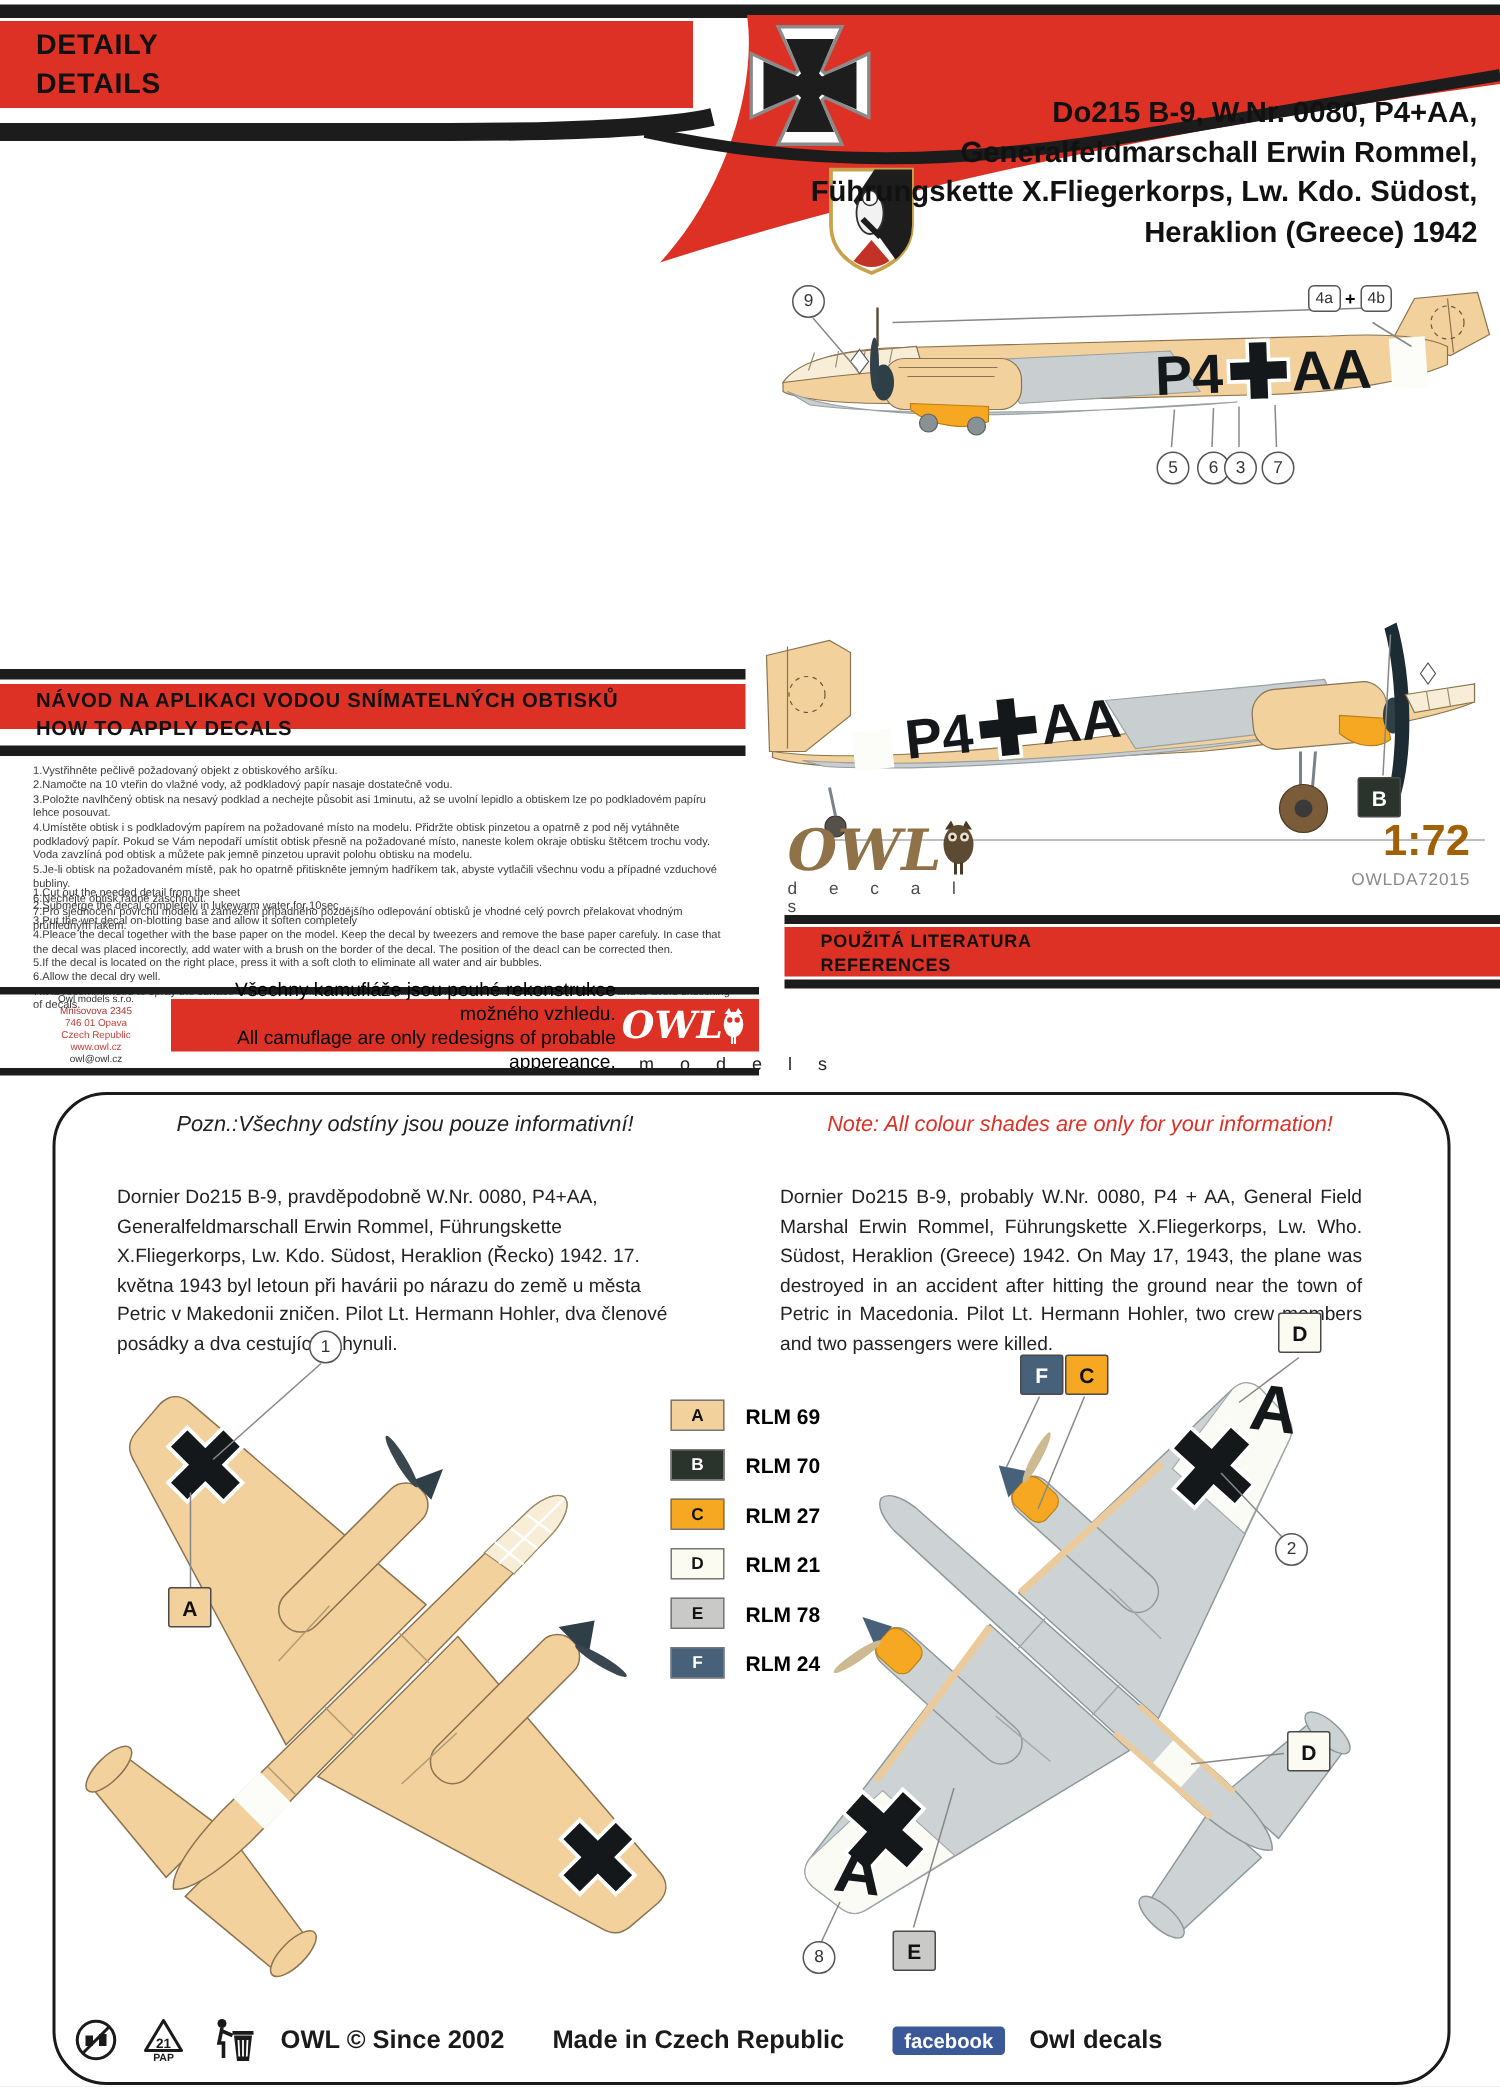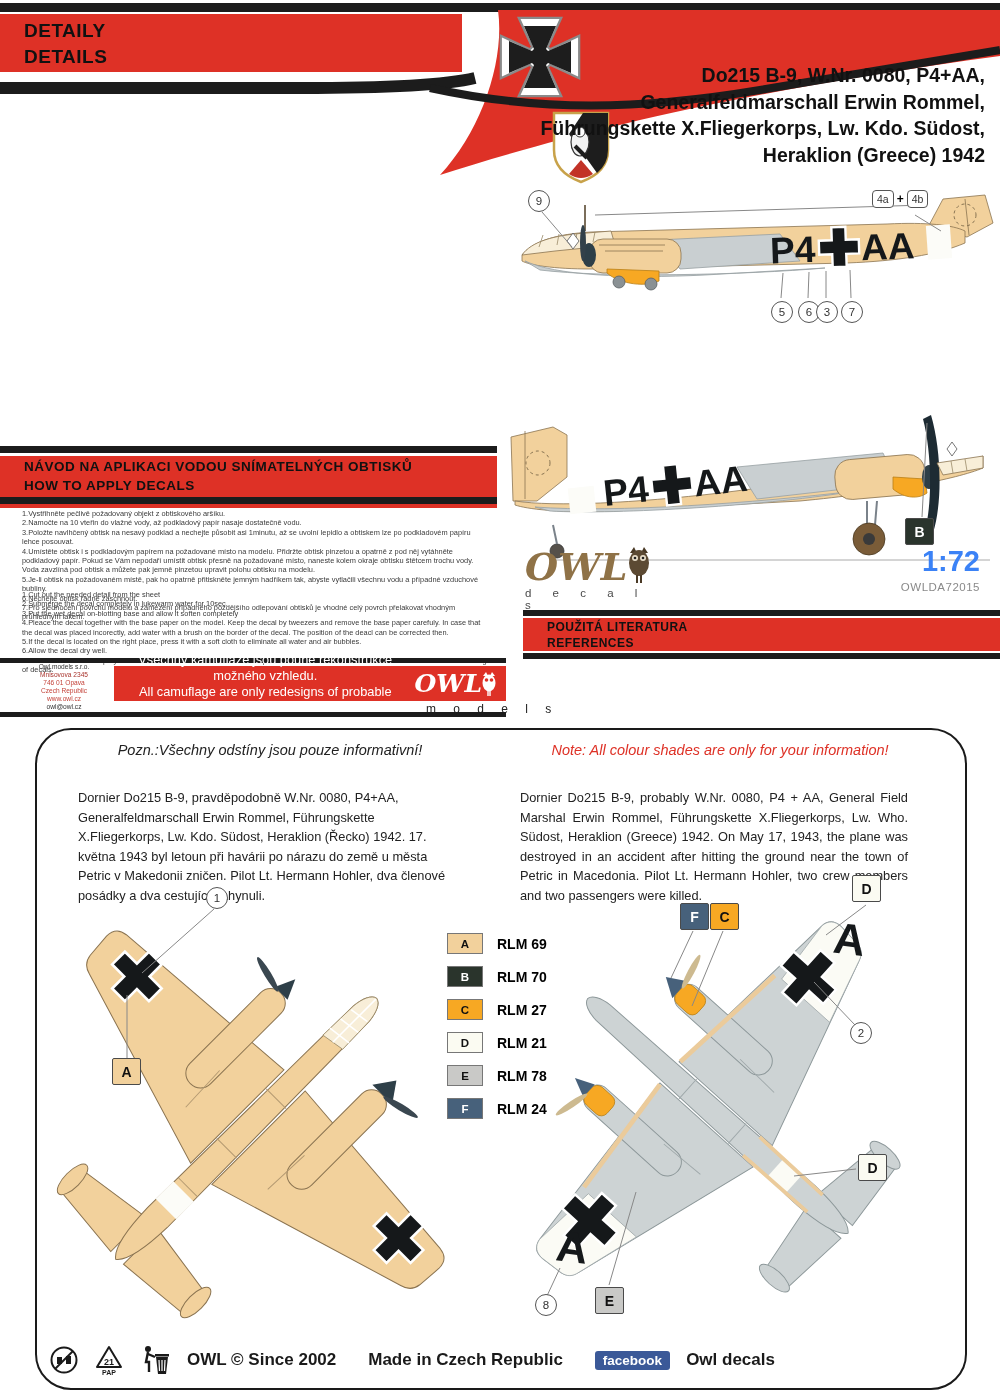--- a/index.html
+++ b/index.html
@@ -18,31 +18,31 @@
   .tagbox{height:16px;border:1.4px solid #555;border-radius:4px;background:#fff;
       padding:0 4px;display:flex;align-items:center;font-size:10.5px;color:#333;}
   .letterbox{width:27px;height:25px;border:1.4px solid #4a4a4a;display:flex;
       align-items:center;justify-content:center;font-weight:bold;font-size:14px;border-radius:2px;}
   .legend-row{position:absolute;display:flex;align-items:center;}
   .legend-swatch{width:34px;height:19px;border:1px solid #777;display:flex;align-items:center;
       justify-content:center;font-weight:bold;font-size:11.5px;}
   .legend-name{margin-left:14px;font-weight:bold;font-size:14px;color:#000000;}
   .note{font-style:italic;font-size:14.5px;font-weight:500;}
   .para{font-size:12.8px;line-height:19.5px;color:#222;}
-  .banner-text{color:#ffffff;font-size:12.8px;line-height:16px;text-align:center;}
+  .banner-text{color:#000000;font-size:12.8px;line-height:16px;text-align:right;}
   .addr{font-size:6.6px;line-height:8px;color:#444;}
   .fb-badge{background:#3b5998;color:#fff;font-weight:bold;font-size:13.5px;
       padding:2px 8px;border-radius:3px;}
   .footer-row{display:flex;align-items:center;justify-content:center;gap:16px;
       font-weight:bold;font-size:17px;color:#1a1a1a;}
   .models-letters{font-size:12px;letter-spacing:7px;color:#222;}
   .decals-letters{font-size:11.5px;letter-spacing:9px;color:#4a4a4a;}
   .owl-word{font-family:"DejaVu Serif",serif;font-style:italic;font-weight:bold;
       font-size:38px;color:#8f7247;line-height:36px;}
-  .scale-num{font-weight:bold;font-size:29px;color:#3b82f6;line-height:28px;}
+  .scale-num{font-weight:bold;font-size:29px;color:#a16207;line-height:28px;}
   .sku{font-size:11.5px;color:#8a8a8a;letter-spacing:.5px;}
   svg{display:block;}
 </style>
 </head>
 <body>
 
 <div class="page">
 
   <svg class="abs" style="left:0;top:0" width="1000" height="200" viewBox="0 0 1000 200">
     <rect x="0" y="3" width="1000" height="9" fill="#1c1c1c"></rect>
@@ -144,21 +144,21 @@
     <span>6</span>
     </div>
   <div class="abs circle-callout" style="left:816px;top:301px;">
     <span>3</span>
     </div>
   <div class="abs circle-callout" style="left:841px;top:301px;">
     <span>7</span>
     </div>
 
   <div class="abs bar" style="left:0;top:446px;width:497px;height:7px;"></div>
-  <div class="abs redband" style="left:0;top:456px;width:497px;height:52px;padding-left:24px;box-sizing:border-box;">
+  <div class="abs redband" style="left:0;top:456px;width:497px;height:30px;padding-left:24px;box-sizing:border-box;">
     <div class="stencil" style="font-size:13.5px;line-height:19px;padding-top:1px;">
       <div>NÁVOD NA APLIKACI VODOU SNÍMATELNÝCH OBTISKŮ</div>
       <div>HOW TO APPLY DECALS</div>
     </div>
   </div>
   <div class="abs bar" style="left:0;top:497px;width:497px;height:7px;"></div>
 
   <div class="abs steps" style="left:22px;top:509px;width:466px;">
     <div>1.Vystřihněte pečlivě požadovaný objekt z obtiskového aršíku.</div>
     <div>2.Namočte na 10 vteřin do vlažné vody, až podkladový papír nasaje dostatečně vodu.</div>

